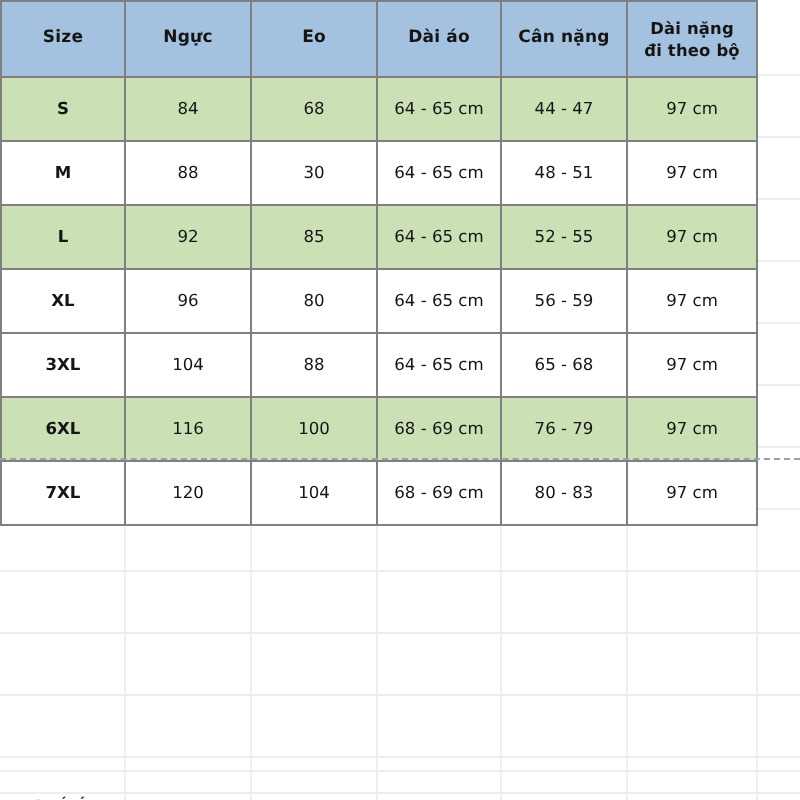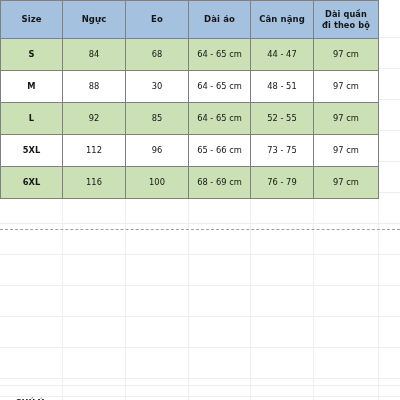--- a/index.html
+++ b/index.html
@@ -169,21 +169,21 @@
         <col class="c5">
     </colgroup>
     <thead>
       <tr>
         <th><span>Size</span></th>
         <th><span>Ngực</span></th>
         <th><span>Eo</span></th>
         <th><span>Dài áo</span></th>
         <th><span>Cân nặng</span></th>
         <th class="two-line">
-          <span>Dài quần</span><br>
+          <span>Dài nặng</span><br>
           <span>đi theo bộ</span>
         </th>
       </tr>
     </thead>
     <tbody id="table-body">
         <tr class="green">
           <td class="size-cell">S</td>
           <td>84</td>
           <td>68</td>
           <td>64 - 65 cm</td>
@@ -200,35 +200,51 @@
         </tr>
         <tr class="green">
           <td class="size-cell">L</td>
           <td>92</td>
           <td>85</td>
           <td>64 - 65 cm</td>
           <td>52 - 55</td>
           <td>97 cm</td>
         </tr>
         <tr class="white">
-          <td class="size-cell">5XL</td>
-          <td>112</td>
+          <td class="size-cell">XL</td>
           <td>96</td>
-          <td>65 - 66 cm</td>
-          <td>73 - 75</td>
+          <td>80</td>
+          <td>64 - 65 cm</td>
+          <td>56 - 59</td>
+          <td>97 cm</td>
+        </tr>
+        <tr class="white">
+          <td class="size-cell">3XL</td>
+          <td>104</td>
+          <td>88</td>
+          <td>64 - 65 cm</td>
+          <td>65 - 68</td>
           <td>97 cm</td>
         </tr>
         <tr class="green">
           <td class="size-cell">6XL</td>
           <td>116</td>
           <td>100</td>
           <td>68 - 69 cm</td>
           <td>76 - 79</td>
           <td>97 cm</td>
         </tr>
+        <tr class="white">
+          <td class="size-cell">7XL</td>
+          <td>120</td>
+          <td>104</td>
+          <td>68 - 69 cm</td>
+          <td>80 - 83</td>
+          <td>97 cm</td>
+        </tr>
       </tbody>
   </table>
 
   <div class="page-break" id="page-break" style="top: 229px;"></div>
 
   <div class="note-row" id="note-row" style="top: 391px;">
     <div class="note-label">CHÚ Ý:</div>
   </div>
 
 </div>

